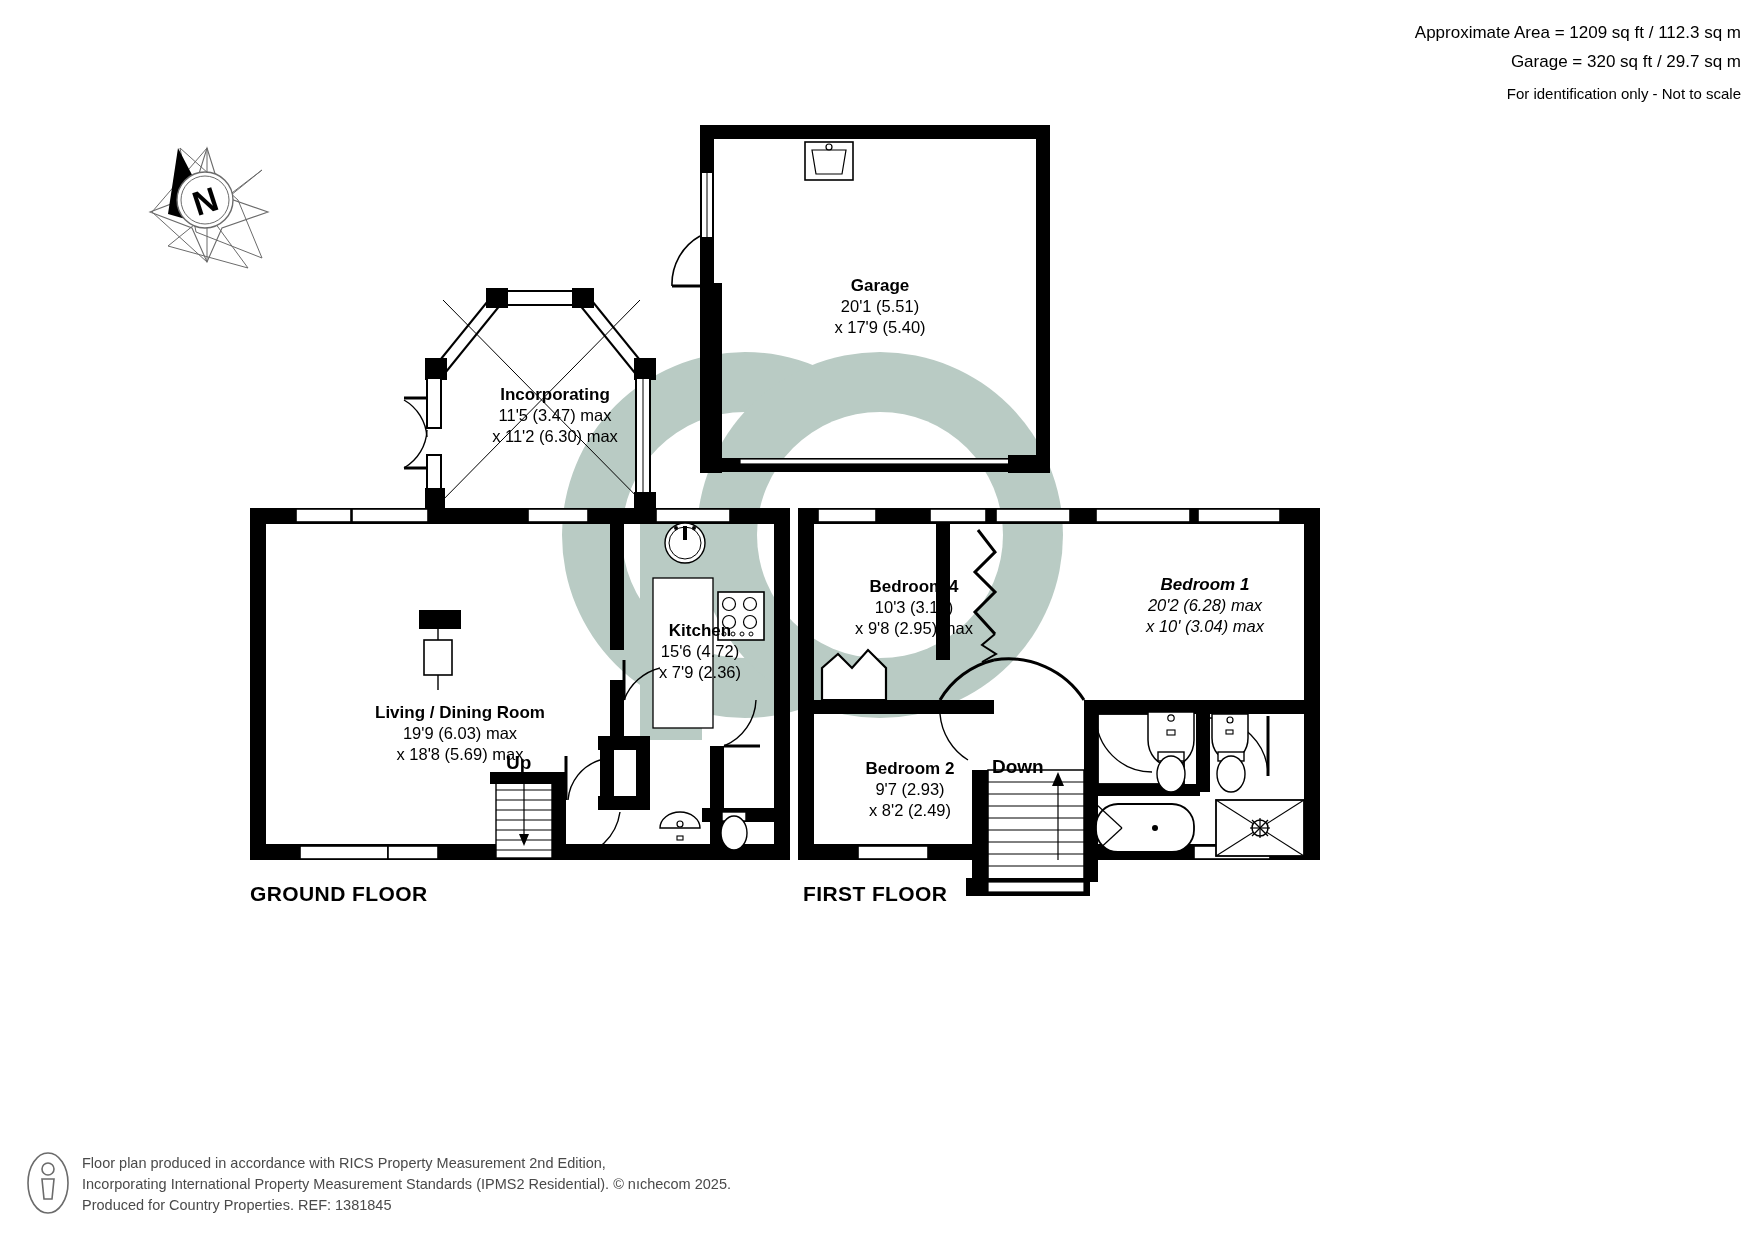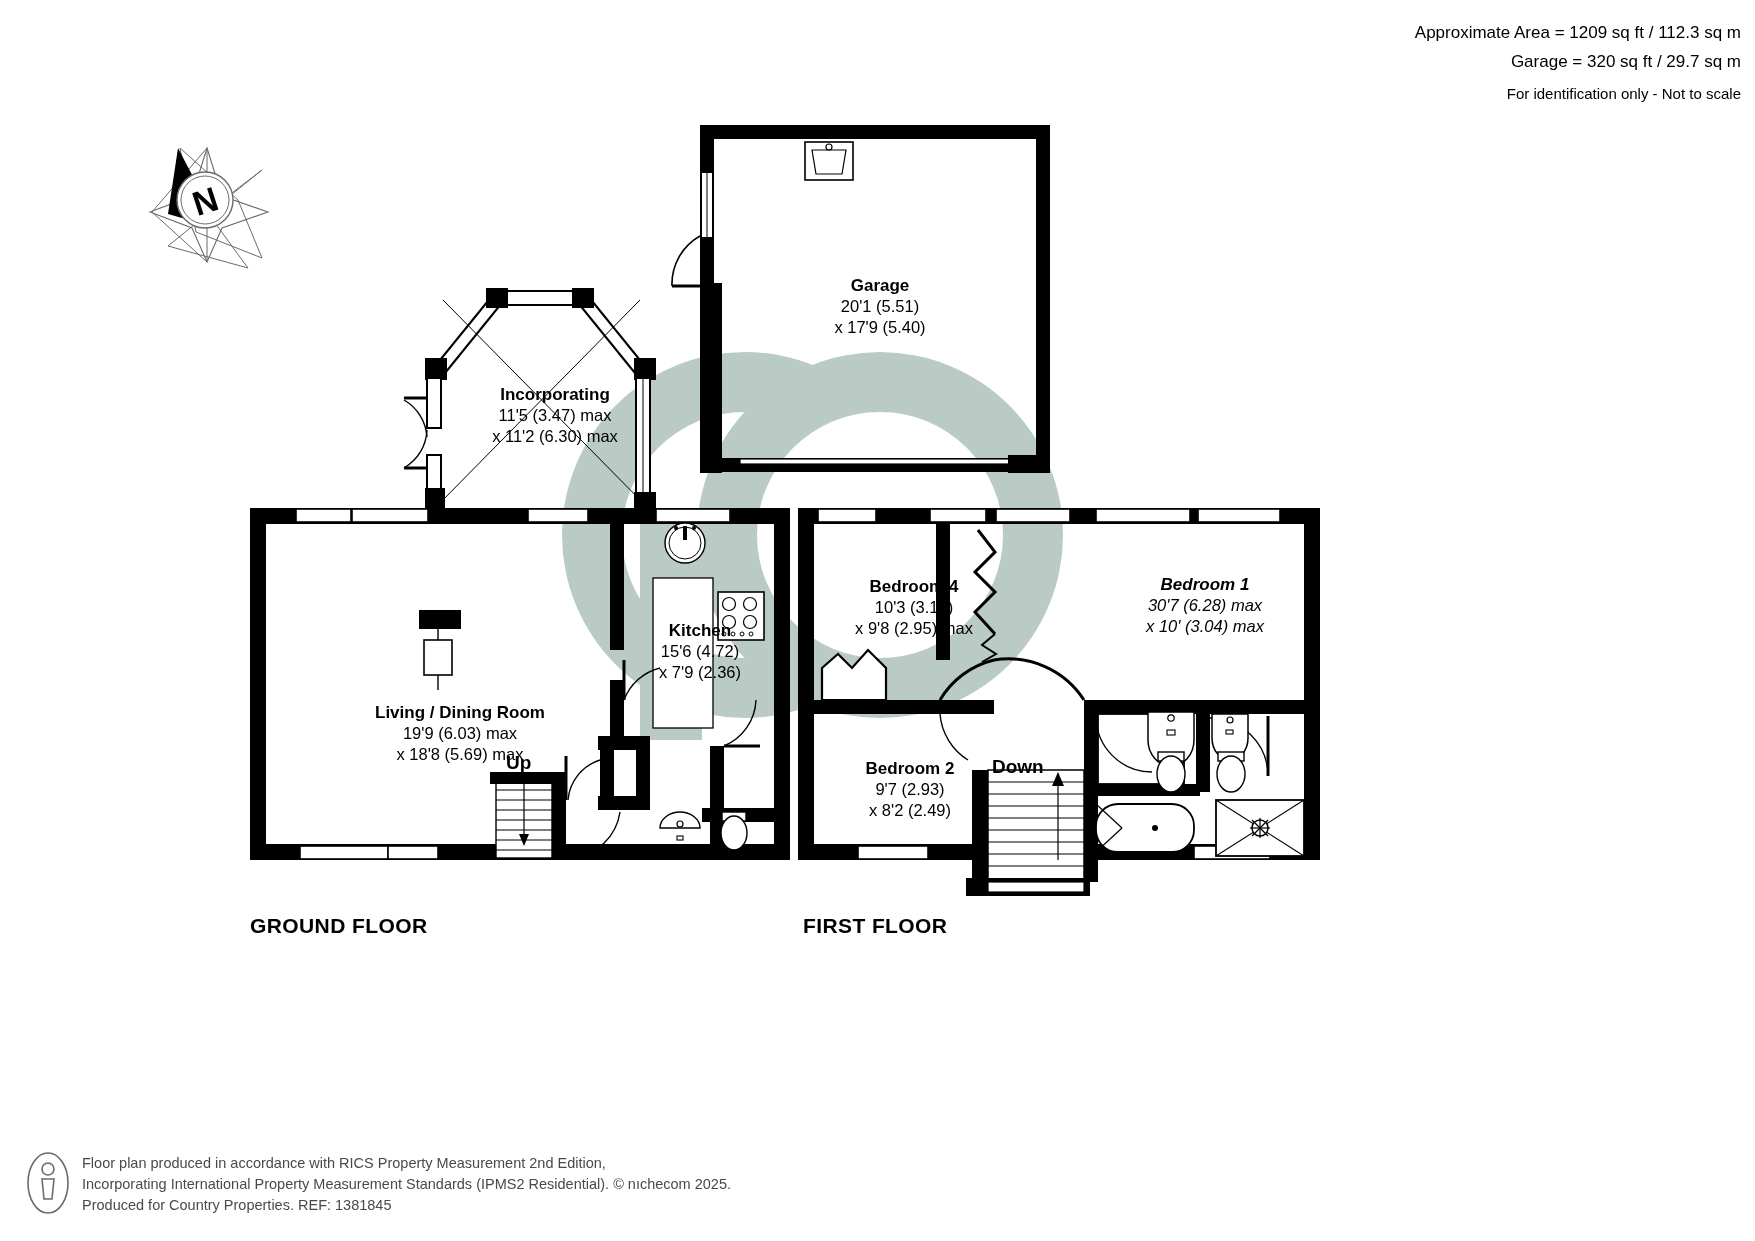--- a/index.html
+++ b/index.html
@@ -37,21 +37,20 @@
     white-space: nowrap;
   }
 
   
   .floor-caption {
     position: absolute;
     font-size: 21px;
     font-weight: bold;
     letter-spacing: 0.4px;
     white-space: nowrap;
-    margin-top: 32px;
   }
   #caption-ground { left: 250px; top: 882px; }
   #caption-first  { left: 803px; top: 882px; }
 
   
   .room-label {
     position: absolute;
     text-align: center;
     white-space: nowrap;
     line-height: 21px;
@@ -448,21 +447,21 @@
 </div>
 
 <div class="room-label" style="left:620px; top:620px; width:160px;">
   <span class="rl-name">Kitchen</span>
   <span class="rl-dim">15'6 (4.72)</span>
   <span class="rl-dim">x 7'9 (2.36)</span>
 </div>
 
 <div class="room-label" style="left:1060px; top:574px; width:290px;font-style:italic;">
   <span class="rl-name">Bedroom 1</span>
-  <span class="rl-dim">30'7 (6.28) max</span>
+  <span class="rl-dim">20'2 (6.28) max</span>
   <span class="rl-dim">x 10' (3.04) max</span>
 </div>
 
 <div class="room-label" style="left:810px; top:758px; width:200px;">
   <span class="rl-name">Bedroom 2</span>
   <span class="rl-dim">9'7 (2.93)</span>
   <span class="rl-dim">x 8'2 (2.49)</span>
 </div>
 
 <div class="room-label" style="left:804px; top:576px; width:220px;">

